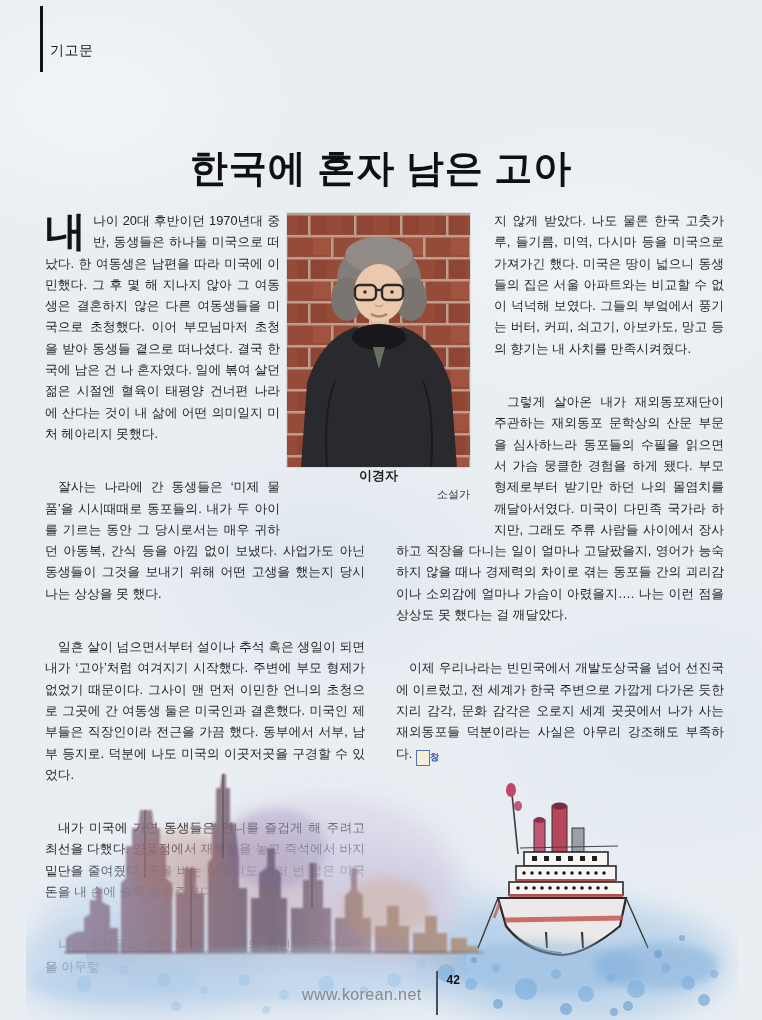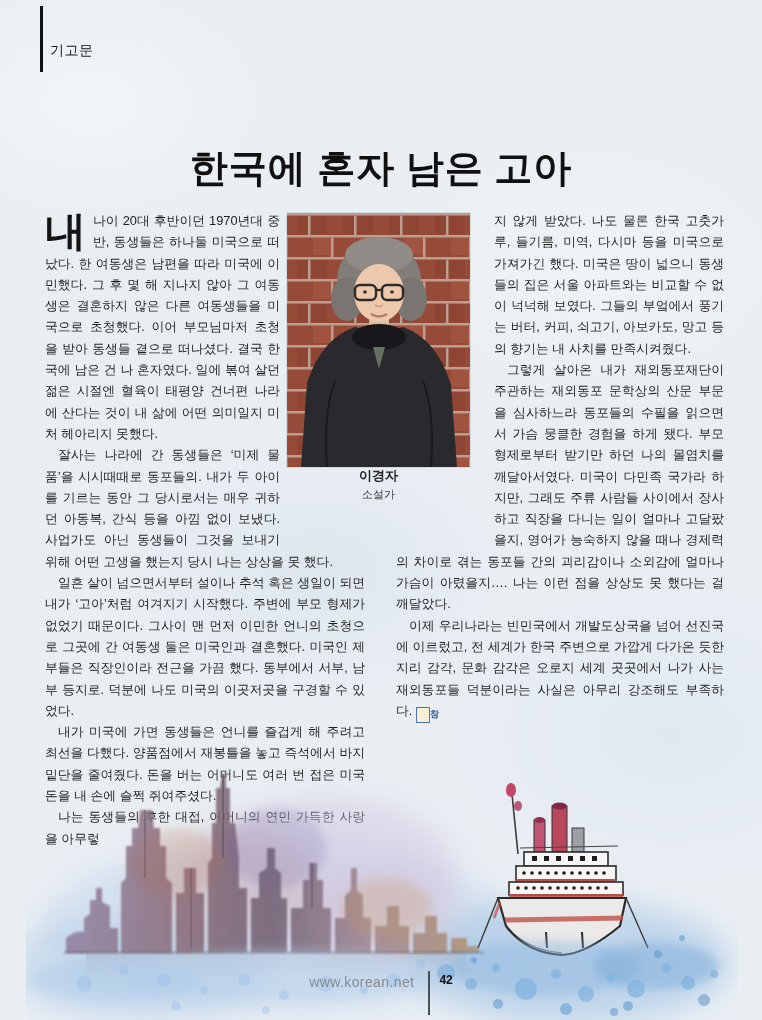--- a/index.html
+++ b/index.html
@@ -17,39 +17,39 @@
   .cat-label{position:absolute;left:50px;top:42px;font-size:14px;font-weight:400;
     letter-spacing:.5px;color:#141414;}
   .title{position:absolute;left:0;top:118px;width:762px;text-align:center;
     font-family:"Liberation Serif","DejaVu Serif",serif;
     font-size:38px;font-weight:800;letter-spacing:1px;color:#101010;}
   
   .photo{position:absolute;left:287px;top:213px;width:183px;height:254px;overflow:hidden;
     box-shadow:0 0 0 1px rgba(0,0,0,.08);}
   .caption{position:absolute;left:287px;top:469px;width:183px;text-align:center;line-height:1;}
   .caption .name{font-size:13px;font-weight:700;color:#222;}
-  .caption .role{font-size:11px;color:#3c3c3c;margin-top:7px;}
+  .caption .role{font-size:11px;color:#3c3c3c;margin-top:7px;text-align:right;}
   
   .col{position:absolute;top:210px;font-size:12.8px;line-height:21.3px;
     text-align:justify;word-break:break-all;color:#1f1f1f;}
   .col-left{left:45px;width:320px;}
   .col-right{left:396px;width:328px;}
   .col p{margin:0;}
-  .col p.indent{text-indent:13px;}
+  .col p.indent{text-indent:13px;margin-top:32px;}
   .spacer-r{float:right;width:85px;height:326px;}
   .spacer-l{float:left;width:98px;height:330px;}
   .dropcap{float:left;font-size:41px;line-height:36px;font-weight:800;
     margin:3px 7px 0 0;color:#141414;}
   .endmark{display:inline-block;width:12px;height:14px;border:1.5px solid #4f74b8;
     background:#f5efd8;color:#31519c;font-size:9px;line-height:13px;text-align:center;
     font-weight:700;vertical-align:-2px;}
   
   .footer{position:absolute;left:0;top:971px;width:762px;display:flex;
     justify-content:center;align-items:flex-start;gap:0;z-index:5;}
-  .footer .url{font-size:14px;color:#84898e;letter-spacing:.4px;margin-top:3px;}
+  .footer .url{font-size:16px;color:#84898e;letter-spacing:.4px;margin-top:15px;}
   .footer .divider{width:2px;height:44px;background:#4a4f54;margin:0 9px 0 14px;}
   .footer .pageno{font-size:12px;font-weight:800;color:#101010;margin-top:2px;}
   
   .illus{position:absolute;left:26px;top:768px;width:712px;height:252px;}
 </style>
 </head>
 <body>
 
 <div class="page">
 

